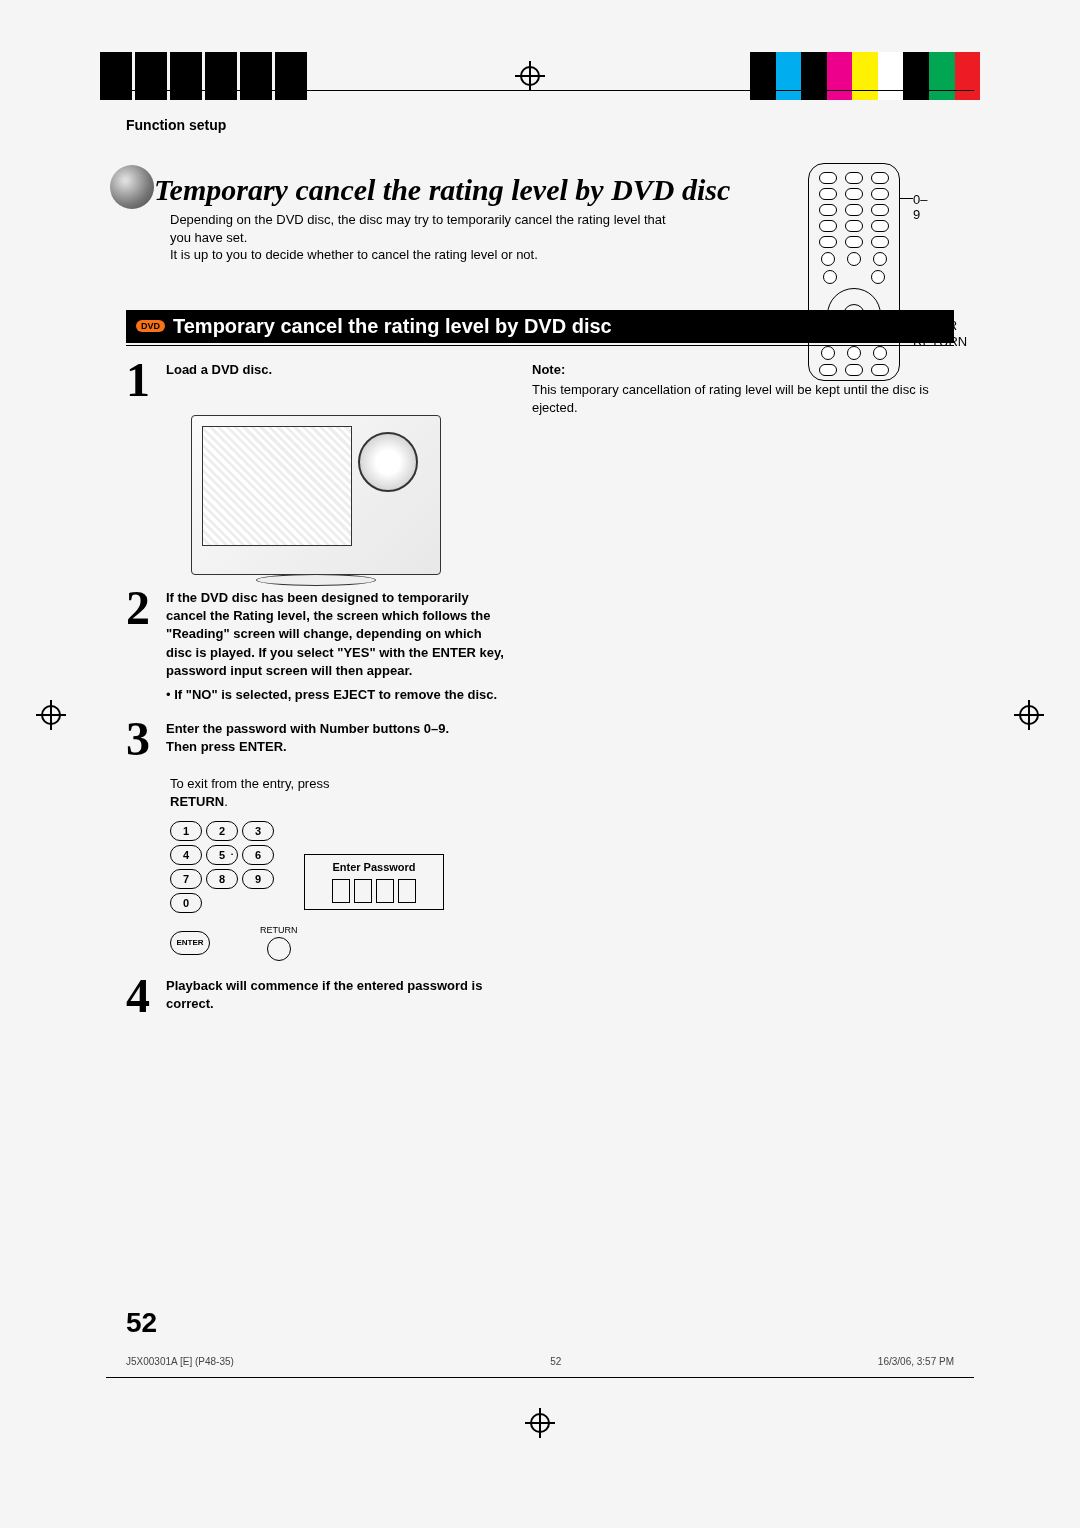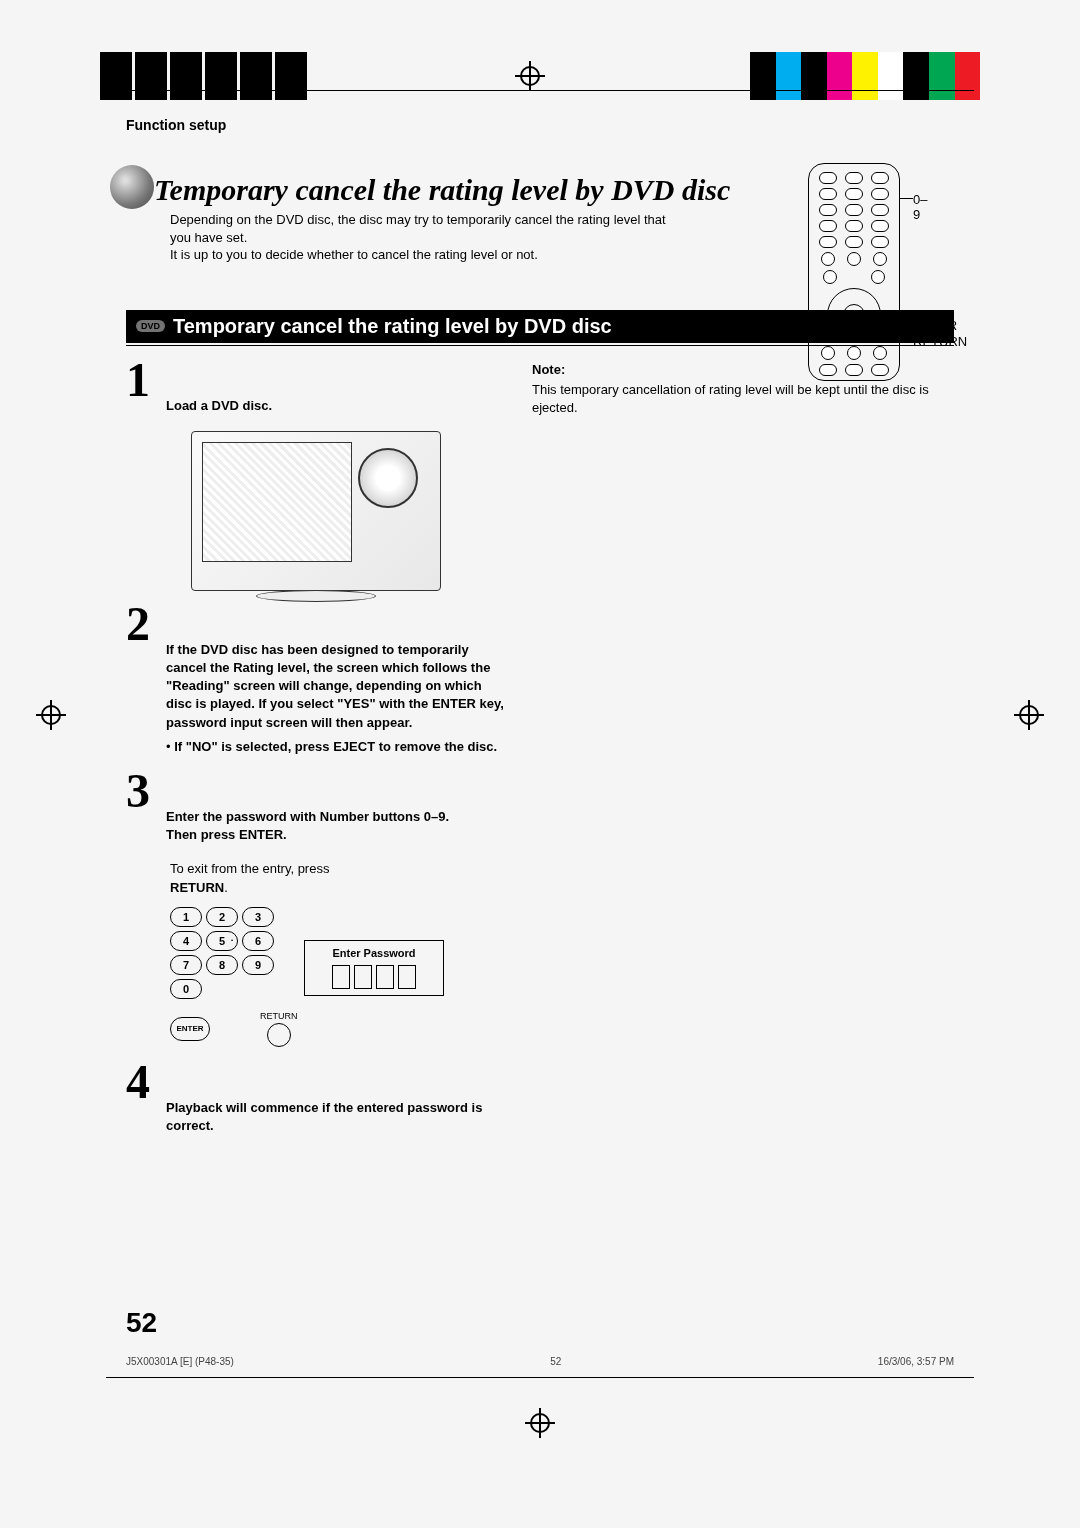--- a/index.html
+++ b/index.html
@@ -148,21 +148,21 @@
     margin-bottom: 18px;
     position: relative;
   }
   .black-banner::after {
     content:"";
     position:absolute;
     right:0; bottom:-3px;
     width:100%; height:1px; background:#000;
   }
   .dvd-badge {
-    background:#737373; color:#000;
+    background:#f97316; color:#000;
     border-radius: 11px;
     font-size: 9px;
     font-weight: bold;
     padding: 1px 5px;
   }
   .two-col {
     display: flex;
     gap: 26px;
     align-items:flex-start;
   }
@@ -170,21 +170,21 @@
   .right-col { flex:1; font-size:13px; line-height:1.38;}
 
   .step { display:flex; gap:10px; margin-bottom: 16px; font-size:13px; }
   .step-num {
     font-family: "Times New Roman", serif;
     font-size: 48px;
     font-weight: bold;
     line-height: 0.8;
     min-width: 30px;
   }
-  .step-text { flex:1; line-height:1.4;margin-top:36px; }
+  .step-text { flex:1; line-height:1.4; }
   .step-text b { font-weight:bold; }
 
   .tv-illus {
     width: 250px;
     height: 160px;
     border: 1.5px solid #333;
     border-radius: 4px;
     margin: 6px auto 14px auto;
     position: relative;
     background: linear-gradient(135deg,#fafafa 0%,#e8e8e8 100%);

